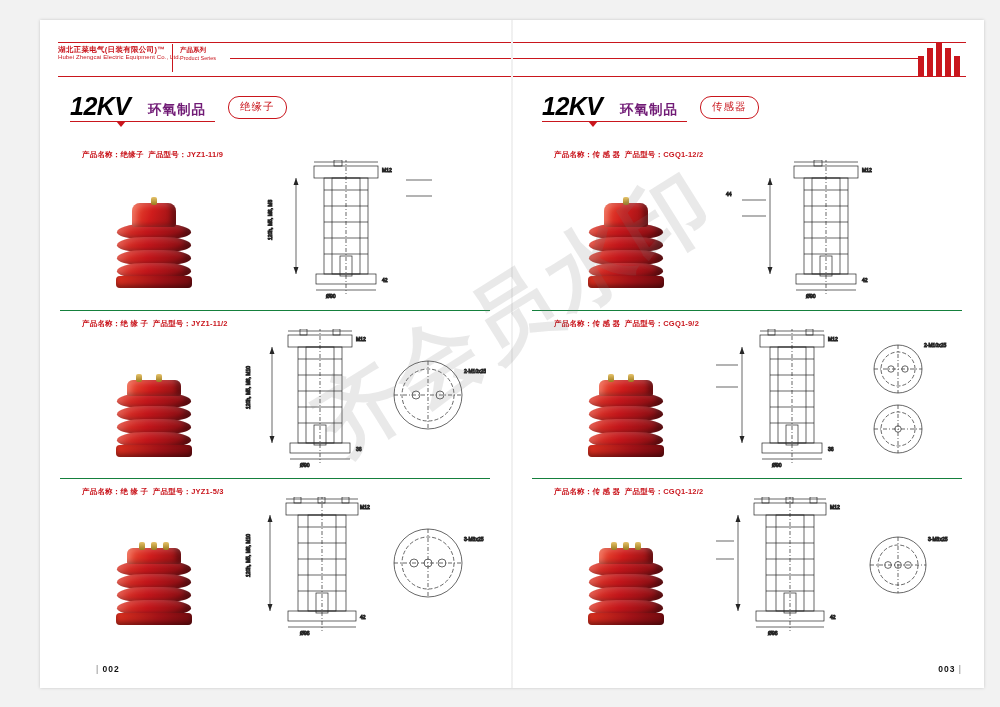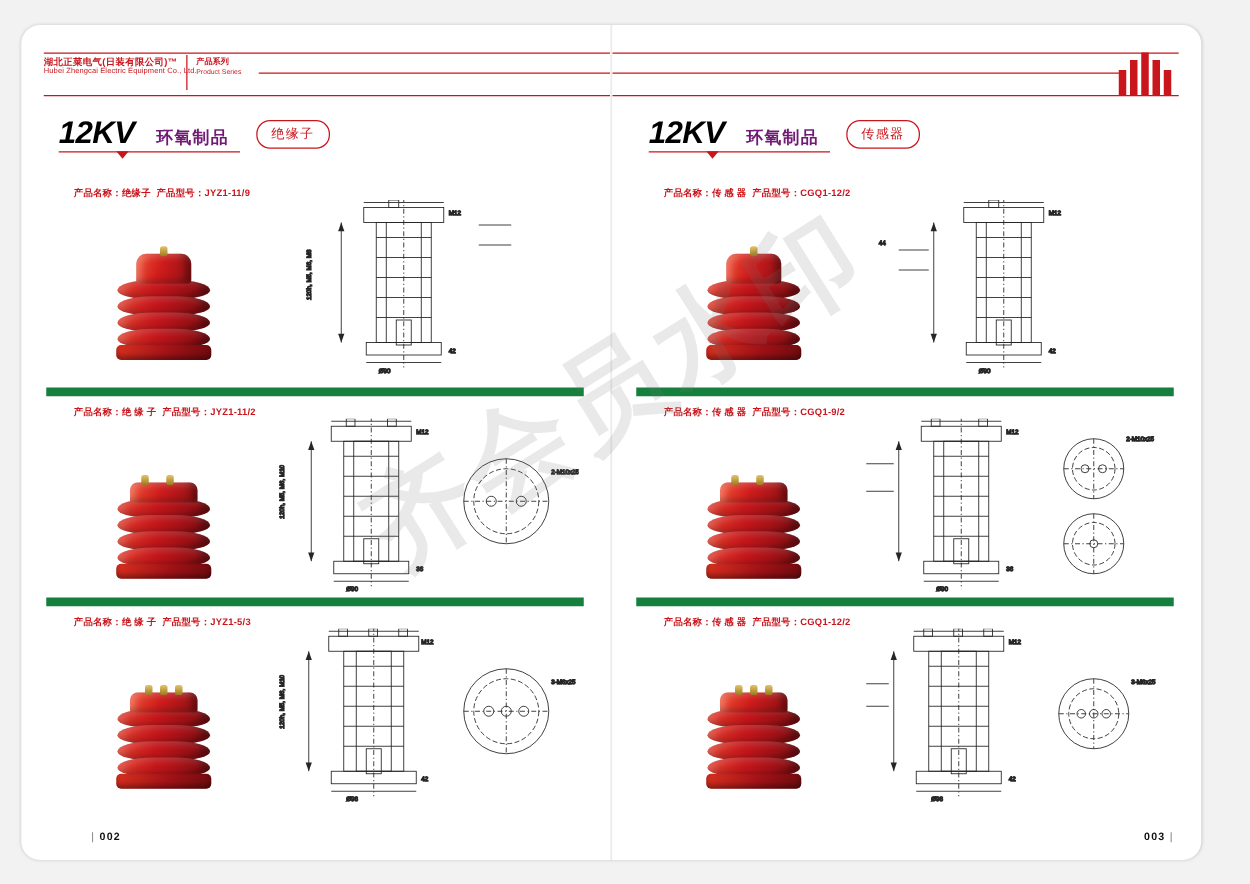--- a/index.html
+++ b/index.html
@@ -10,25 +10,24 @@
     font-family: "Liberation Sans", sans-serif;
   }
   #page {
     position: relative;
     width: 1000px; height: 707px;
     background: #f2f2f2;
     overflow: hidden;
   }
   .sheet {
     position: absolute;
-    left: 17px; top: 20px;
+    left: 40px; top: 20px;
     width: 944px; height: 668px;
     background: #ffffff;
     box-shadow: 0 0 3px rgba(0,0,0,0.18);
-    border-radius: 15px;
   }
   .gutter {
     position: absolute;
     left: 471px; top: 0; width: 2px; height: 668px;
     background: linear-gradient(to right, #fafafa, #e7e7e7, #fafafa);
   }
 
   
   .hdr-rule {
     position: absolute; left: 18px; right: 18px; top: 22px;
@@ -111,21 +110,21 @@
     position: absolute; left: 168px; top: 6px;
     padding: 3px 11px 4px;
     border: 1px solid #c9161d;
     border-radius: 11px;
     font-size: 10.5px; color: #c9161d;
     letter-spacing: 1px;
   }
 
   
   .prow { position: relative; height: 168px; }
-  .prow + .prow { border-top: 7px solid #15803d; }
+  .prow + .prow { border-top: 1px solid #15803d; }
   .ptag {
     position: absolute; left: 22px; top: 8px;
     font-size: 7.5px; color: #c9161d; font-weight: bold;
     letter-spacing: .2px; white-space: nowrap;
   }
   .ptag .v { color: #c9161d; font-weight: bold; }
 
   
   .photo {
     position: absolute; left: 34px; top: 26px;

